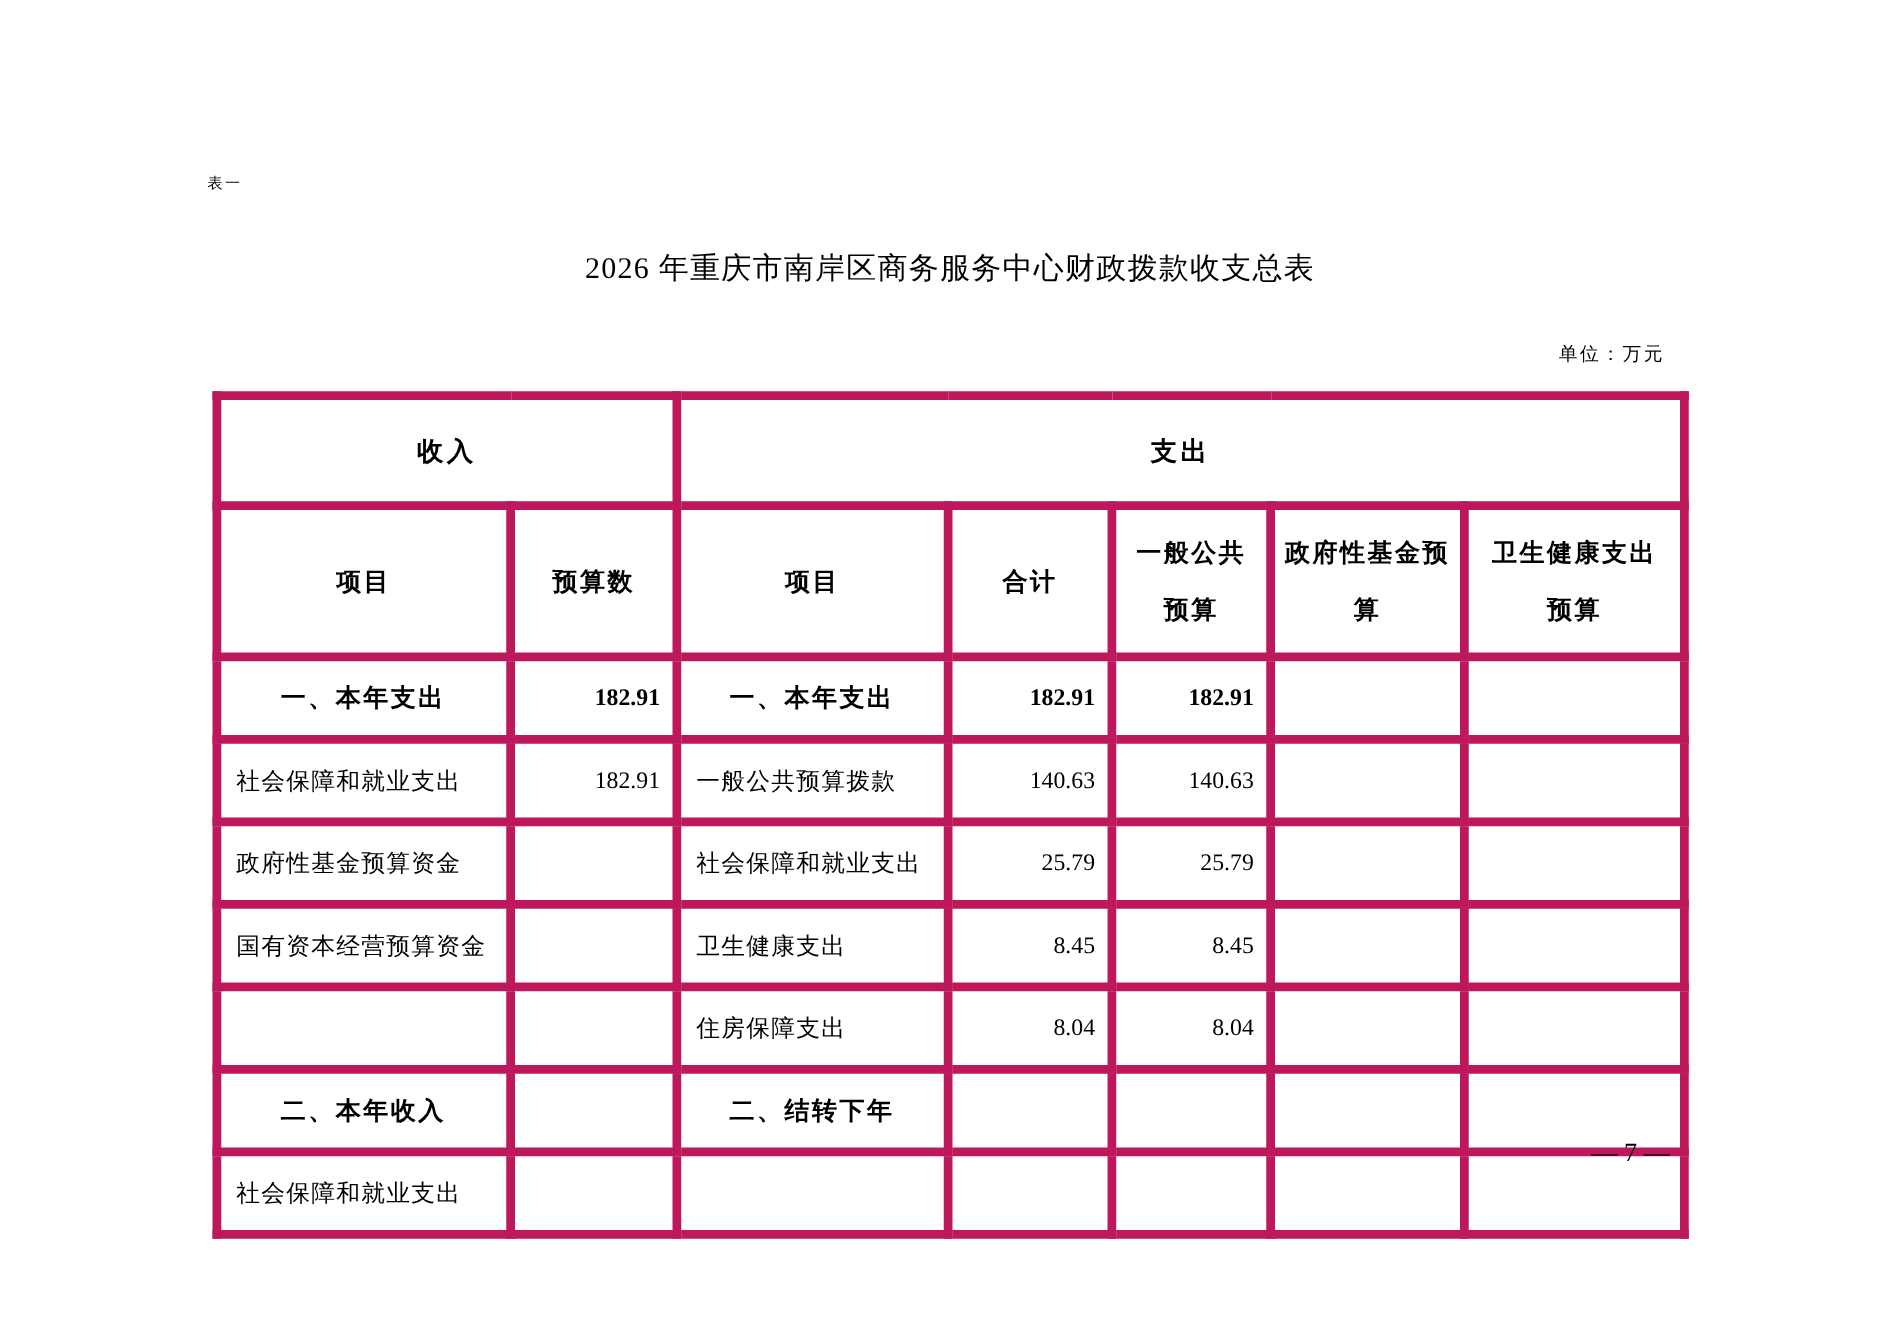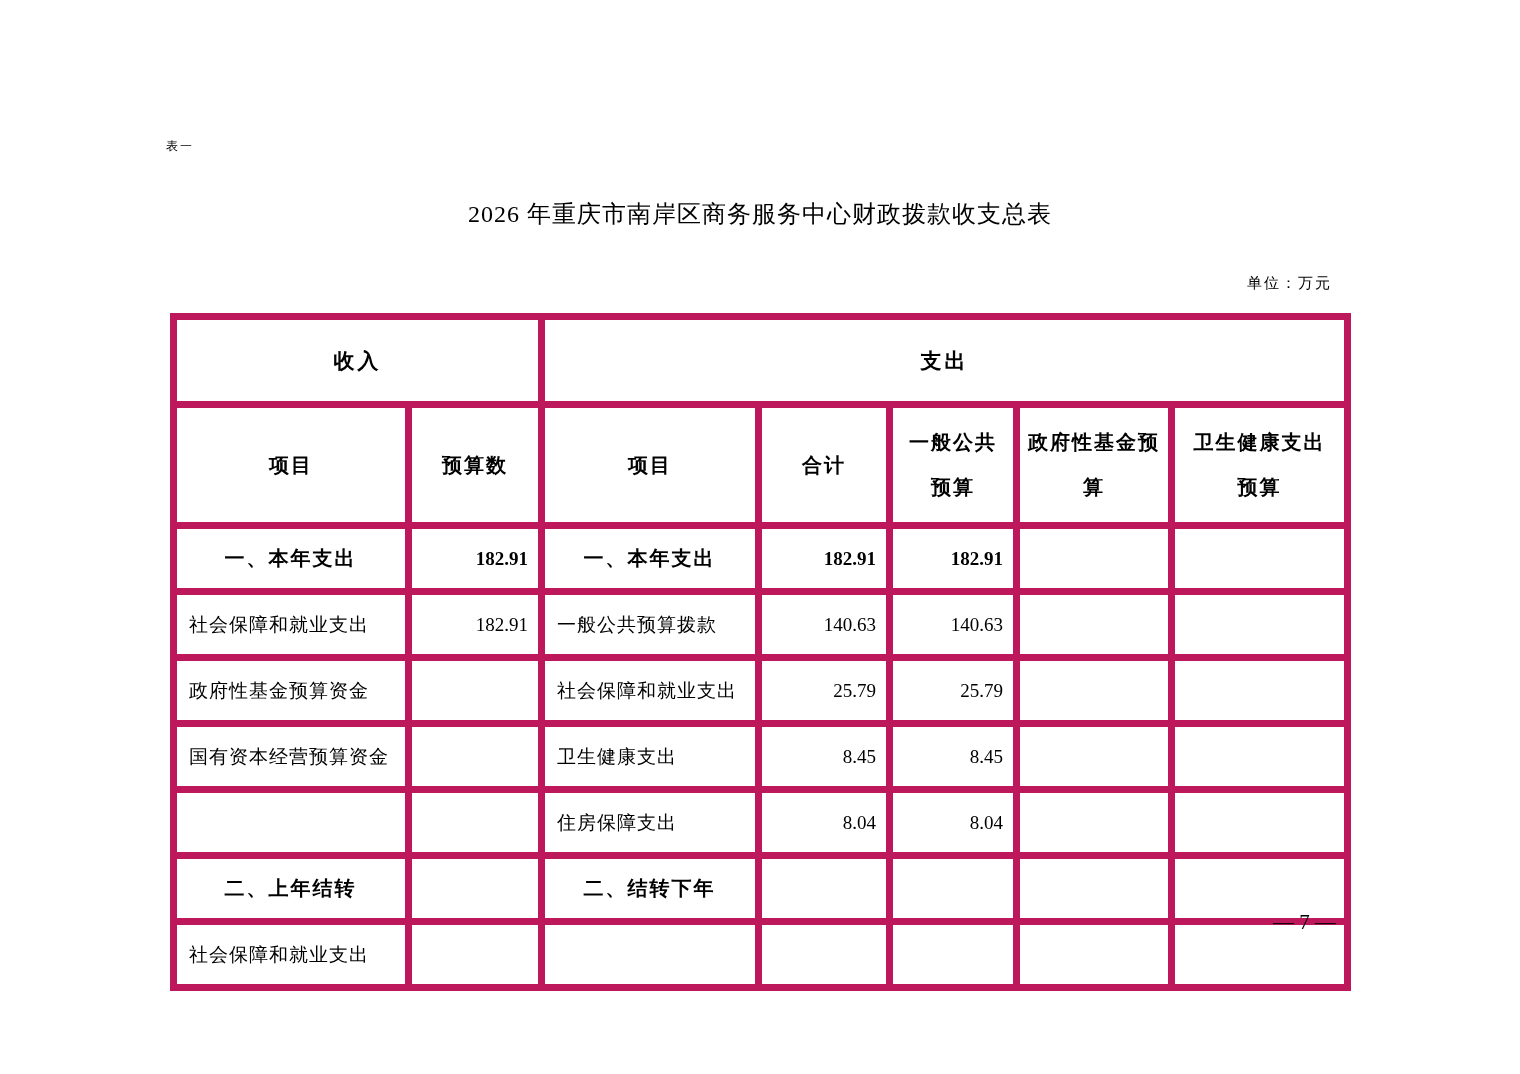--- a/index.html
+++ b/index.html
@@ -187,21 +187,21 @@
     <tr>
       <td class="lbl"></td>
       <td class="num"></td>
       <td class="lbl">住房保障支出</td>
       <td class="num">8.04</td>
       <td class="num">8.04</td>
       <td class="num"></td>
       <td class="num"></td>
     </tr>
     <tr class="sec">
-      <td class="lbl">二、上年结转</td>
+      <td class="lbl">二、本年收入</td>
       <td class="num"></td>
       <td class="lbl">二、结转下年</td>
       <td class="num"></td>
       <td class="num"></td>
       <td class="num"></td>
       <td class="num"></td>
     </tr>
     <tr>
       <td class="lbl">社会保障和就业支出</td>
       <td class="num"></td>

